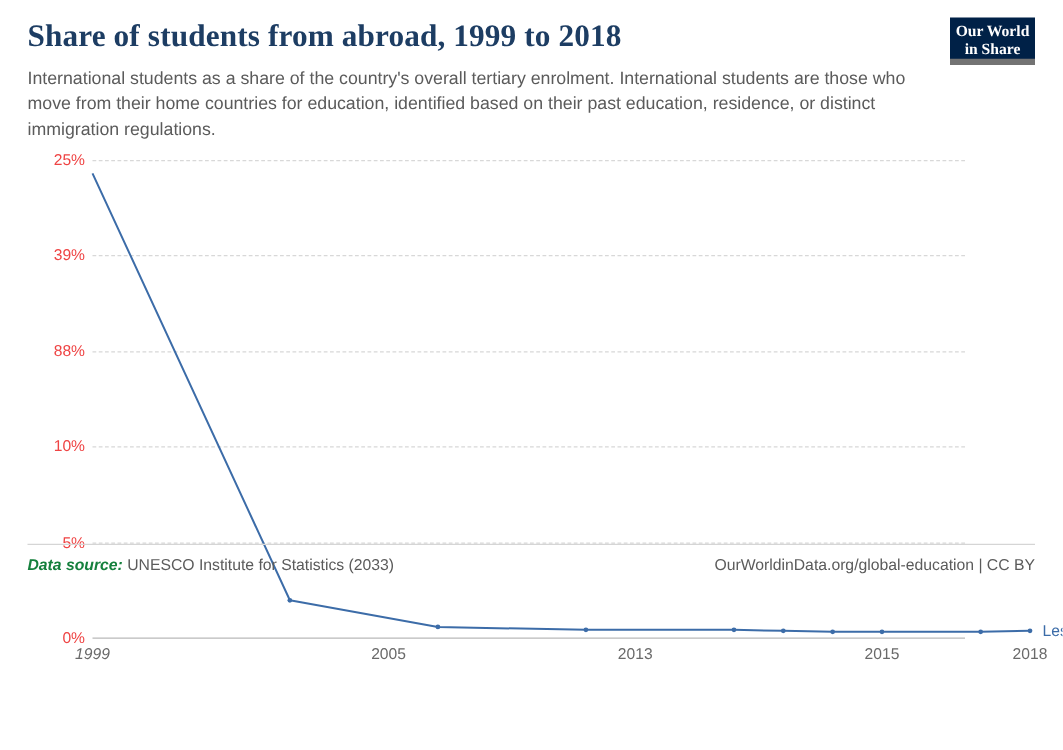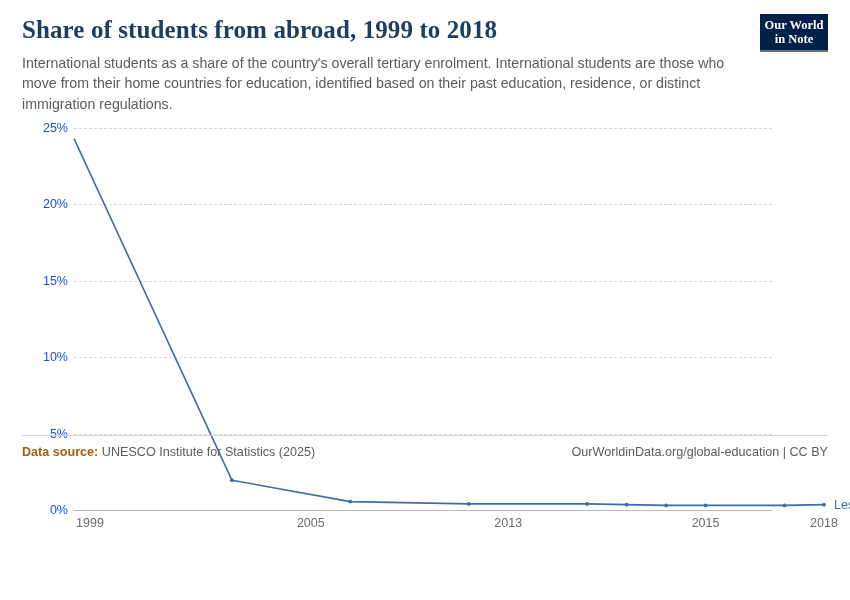--- a/index.html
+++ b/index.html
@@ -49,21 +49,21 @@
     height: 38px;
     background: #002147;
     color: #ffffff;
     font-family: "Liberation Serif", serif;
     font-weight: 700;
     font-size: 12.5px;
     line-height: 1.12;
     text-align: center;
     padding-top: 4px;
     box-sizing: border-box;
-    border-bottom: 2px solid #737373;
+    border-bottom: 5px solid #737373;
   }
   
   .chart-wrap {
     position: absolute;
     left: 22px;
     top: 118px;
     width: 806px;
     height: 412px;
   }
   .plot {
@@ -81,21 +81,21 @@
     border-top: 1px dashed #d8d8d8;
   }
   .gridline.axis-zero {
     border-top: 1px solid #b9b9b9;
   }
   .ytick {
     position: absolute;
     right: calc(100% + 6px);
     transform: translateY(-50%);
     font-size: 12.5px;
-    color: #1d4ed8;
+    color: #ef4444;
     white-space: nowrap;
   }
   .xtick {
     position: absolute;
     top: 388px;
     transform: translateX(-50%);
     font-size: 12.5px;
     color: #6a6a6a;
     white-space: nowrap;
   }
@@ -123,60 +123,61 @@
     font-size: 12.6px;
     color: #5b5b5b;
   }
   .footer-row {
     display: flex;
     justify-content: space-between;
     align-items: baseline;
     margin-bottom: 5px;
   }
   .footer b {
-    color: #a16207;
+    color: #15803d;
+    font-style: italic;
   }
   .footer-note {
     font-size: 12.6px;
     color: #5b5b5b;
   }
   .footer-right {
     text-align: right;
     white-space: nowrap;
   }
 </style>
 </head>
 <body>
 
 <div class="page">
 
   <div class="header">
     <h1 class="title">Share of students from abroad, 1999 to 2018</h1>
     <p class="subtitle">International students as a share of the country's overall tertiary enrolment. International students are those who move from their home countries for education, identified based on their past education, residence, or distinct immigration regulations.</p>
     <div class="owid-logo">
       <div>Our World</div>
-      <div>in Note</div>
+      <div>in Share</div>
     </div>
   </div>
 
   <div class="chart-wrap">
     <div class="plot" id="plot">
         <div class="gridline axis-zero" style="top: 382px;"></div>
         <div class="ytick" style="top: 382px;">0%</div>
         <div class="gridline" style="top: 305.6px;"></div>
         <div class="ytick" style="top: 305.6px;">5%</div>
         <div class="gridline" style="top: 229.2px;"></div>
         <div class="ytick" style="top: 229.2px; margin-left: 28px;">10%</div>
         <div class="gridline" style="top: 152.8px;"></div>
-        <div class="ytick" style="top: 152.8px;">15%</div>
+        <div class="ytick" style="top: 152.8px;">88%</div>
         <div class="gridline" style="top: 76.4px;"></div>
-        <div class="ytick" style="top: 76.4px;">20%</div>
+        <div class="ytick" style="top: 76.4px;">39%</div>
         <div class="gridline" style="top: 0px;"></div>
         <div class="ytick" style="top: 0px;">25%</div>
-        <div class="xtick" style="left: 16px;">1999</div>
+        <div class="xtick" style="left: 0px; font-style: italic;">1999</div>
         <div class="xtick" style="left: 236.842px;">2005</div>
         <div class="xtick" style="left: 434.211px;">2013</div>
         <div class="xtick" style="left: 631.579px;">2015</div>
         <div class="xtick" style="left: 750px;">2018</div>
         <div class="series-label" style="left: 760px; top: 376.652px; color: rgb(60, 108, 168);">Lesotho</div>
         <svg class="lines" width="756" height="388">
           <polyline points="0,10.696000000000026 157.89473684210526,352.204 276.3157894736842,373.596 394.7368421052631,375.888 513.1578947368421,375.888 552.6315789473684,376.652 592.1052631578948,377.416 631.578947368421,377.416 710.5263157894736,377.416 750,376.652" fill="none" stroke="#3c6ca8" stroke-width="1.6" stroke-linejoin="round"></polyline>
           <circle cx="157.89473684210526" cy="352.204" r="1.9" fill="#3c6ca8"></circle>
           <circle cx="276.3157894736842" cy="373.596" r="1.9" fill="#3c6ca8"></circle>
           <circle cx="394.7368421052631" cy="375.888" r="1.9" fill="#3c6ca8"></circle>
@@ -187,19 +188,19 @@
           <circle cx="710.5263157894736" cy="377.416" r="1.9" fill="#3c6ca8"></circle>
           <circle cx="750" cy="376.652" r="1.9" fill="#3c6ca8"></circle>
         </svg>
       </div>
   </div>
 
   <div class="footer">
     <div class="footer-row">
       <div>
         <b>Data source:</b>
-        <span>UNESCO Institute for Statistics (2025)</span>
+        <span>UNESCO Institute for Statistics (2033)</span>
       </div>
       <div class="footer-right">OurWorldinData.org/global-education | CC BY</div>
     </div>
   </div>
 
 </div>
 
 </body></html>

